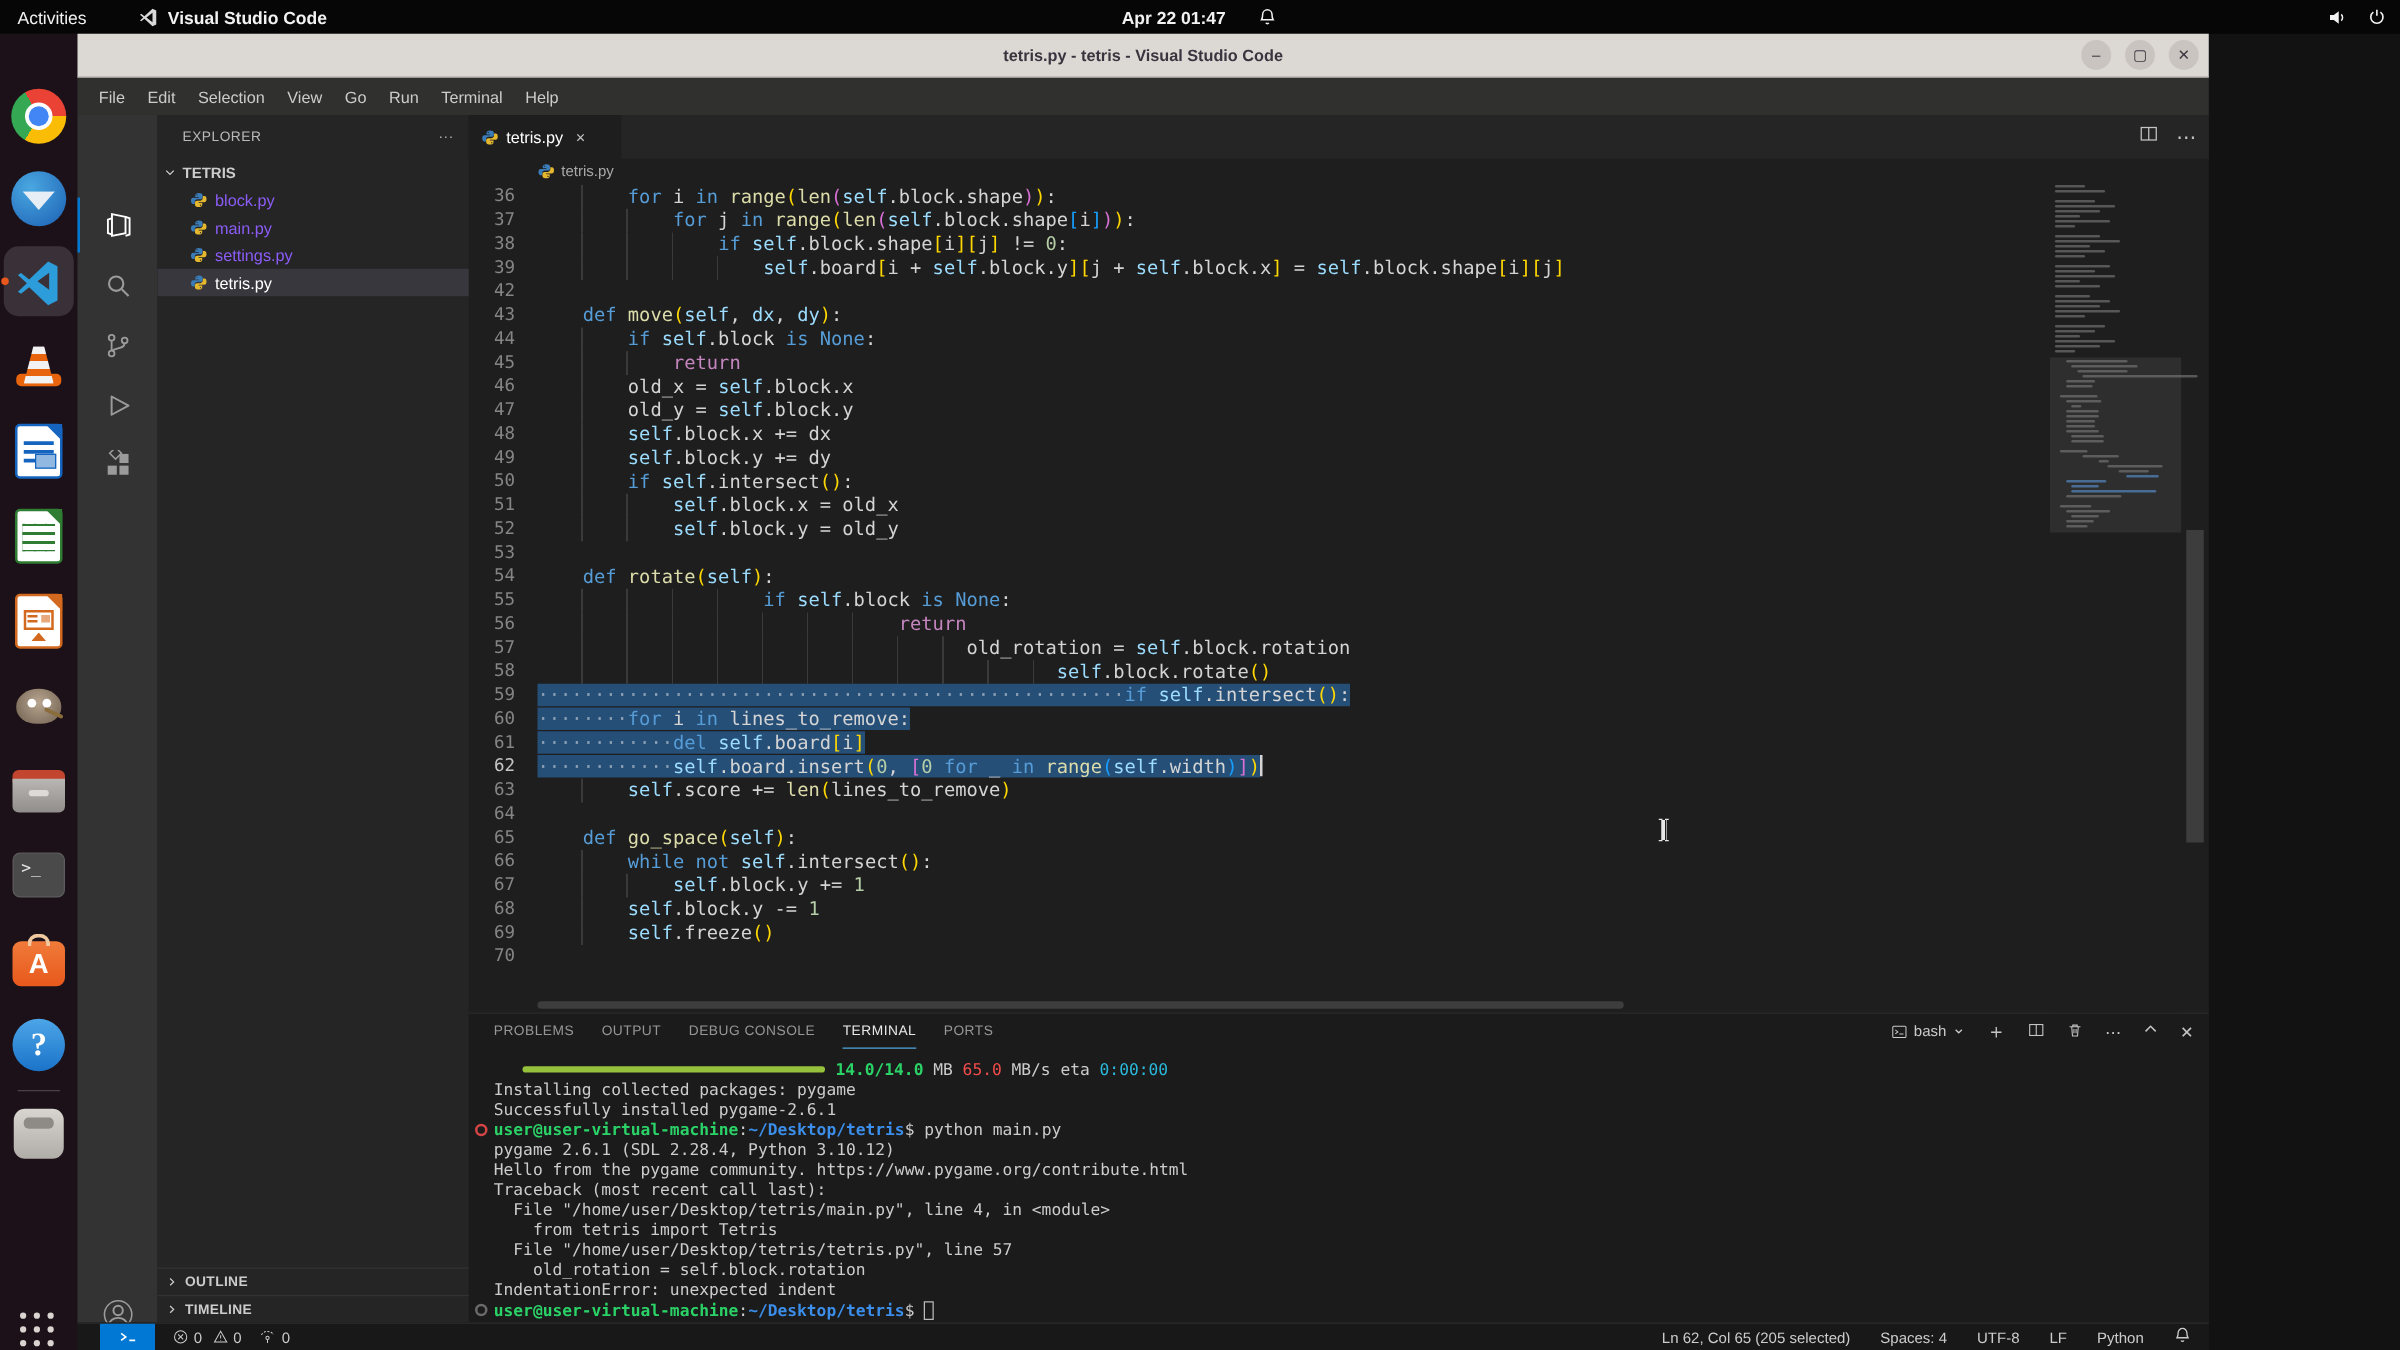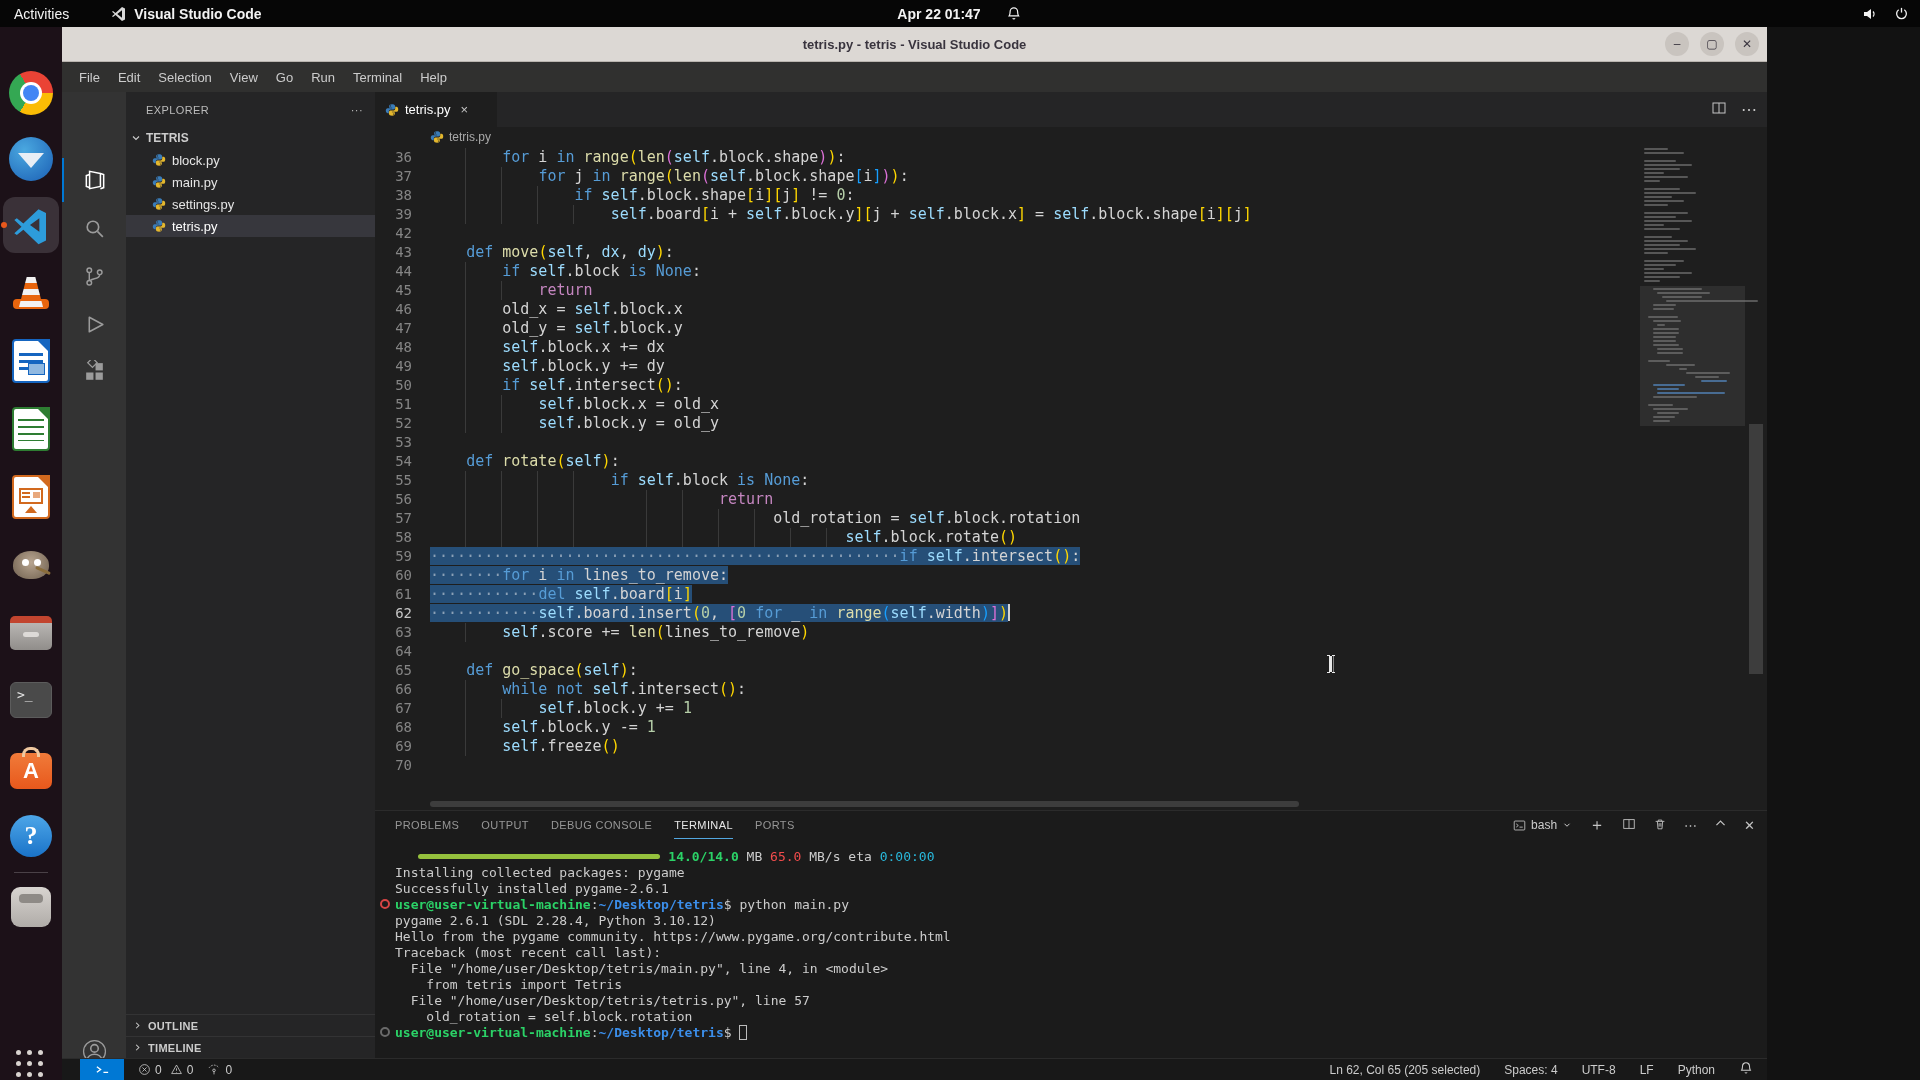--- a/index.html
+++ b/index.html
@@ -36,21 +36,21 @@
 
   
   #activitybar{width:64px;background:#333333;position:relative;flex-shrink:0;}
   .act-ico{position:absolute;left:0;width:64px;height:44px;display:flex;align-items:center;justify-content:center;color:#9b9b9b;}
   .act-ico.active{color:#ffffff;border-left:2px solid #0078d4;}
 
   
   #sidebar{width:249px;background:#252526;color:#cccccc;position:relative;flex-shrink:0;font-size:13px;}
   #sb-header{height:35px;display:flex;align-items:center;justify-content:space-between;padding:0 12px 0 20px;font-size:11px;color:#bbbbbb;letter-spacing:.4px;}
   #folder-row{height:22px;display:flex;align-items:center;font-weight:bold;font-size:12px;color:#cccccc;padding-left:4px;gap:4px;}
-  .file-row{height:22px;display:flex;align-items:center;gap:6px;padding-left:26px;color:#e5e5e5;}
+  .file-row{height:22px;display:flex;align-items:center;gap:6px;padding-left:26px;color:#8b5cf6;}
   .file-row.selected{background:#37373d;color:#ffffff;}
   .pyico{width:14px;height:14px;flex-shrink:0;}
   #sb-bottom{position:absolute;bottom:0;left:0;width:100%;}
   .sb-section{height:22px;display:flex;align-items:center;gap:5px;padding-left:6px;font-size:11px;font-weight:bold;color:#cccccc;border-top:1px solid #333334;letter-spacing:.3px;}
 
   
   #editorcol{flex:1;display:flex;flex-direction:column;min-width:0;background:#1e1e1e;}
   #tabsrow{height:35px;background:#252526;display:flex;position:relative;flex-shrink:0;}
   #tab-active{width:122px;background:#1e1e1e;color:#ffffff;display:flex;align-items:center;gap:6px;padding:0 8px 0 10px;font-size:13px;}
   #tab-actions{position:absolute;right:10px;top:0;height:35px;display:flex;align-items:center;gap:14px;color:#c5c5c5;}
@@ -543,20 +543,21 @@
               <div class="tline"><span class="tw">Installing collected packages: pygame</span></div>
               <div class="tline"><span class="tw">Successfully installed pygame-2.6.1</span></div>
               <div class="tline"><div class="tgut err"></div><span class="tg">user@user-virtual-machine</span><span class="tw">:</span><span class="tb">~/Desktop/tetris</span><span class="tw">$ python main.py</span></div>
               <div class="tline"><span class="tw">pygame 2.6.1 (SDL 2.28.4, Python 3.10.12)</span></div>
               <div class="tline"><span class="tw">Hello from the pygame community. https://www.pygame.org/contribute.html</span></div>
               <div class="tline"><span class="tw">Traceback (most recent call last):</span></div>
               <div class="tline"><span class="tw">  File "/home/user/Desktop/tetris/main.py", line 4, in &lt;module&gt;</span></div>
               <div class="tline"><span class="tw">    from tetris import Tetris</span></div>
               <div class="tline"><span class="tw">  File "/home/user/Desktop/tetris/tetris.py", line 57</span></div>
               <div class="tline"><span class="tw">    old_rotation = self.block.rotation</span></div>
+              <div class="tline"><span class="tw">IndentationError: unexpected indent</span></div>
               <div class="tline"><div class="tgut mark"></div><span class="tg">user@user-virtual-machine</span><span class="tw">:</span><span class="tb">~/Desktop/tetris</span><span class="tw">$ </span><span id="tcursor"></span></div>
             </div>
         </div>
       </div>
     </div>
 
     <div id="statusbar">
       <div id="remote">
         <svg width="15" height="15" viewBox="0 0 16 16" fill="none" stroke="#ffffff" stroke-width="1.4">
             <path d="M2 5l4 3-4 3M9 11h5"></path>

